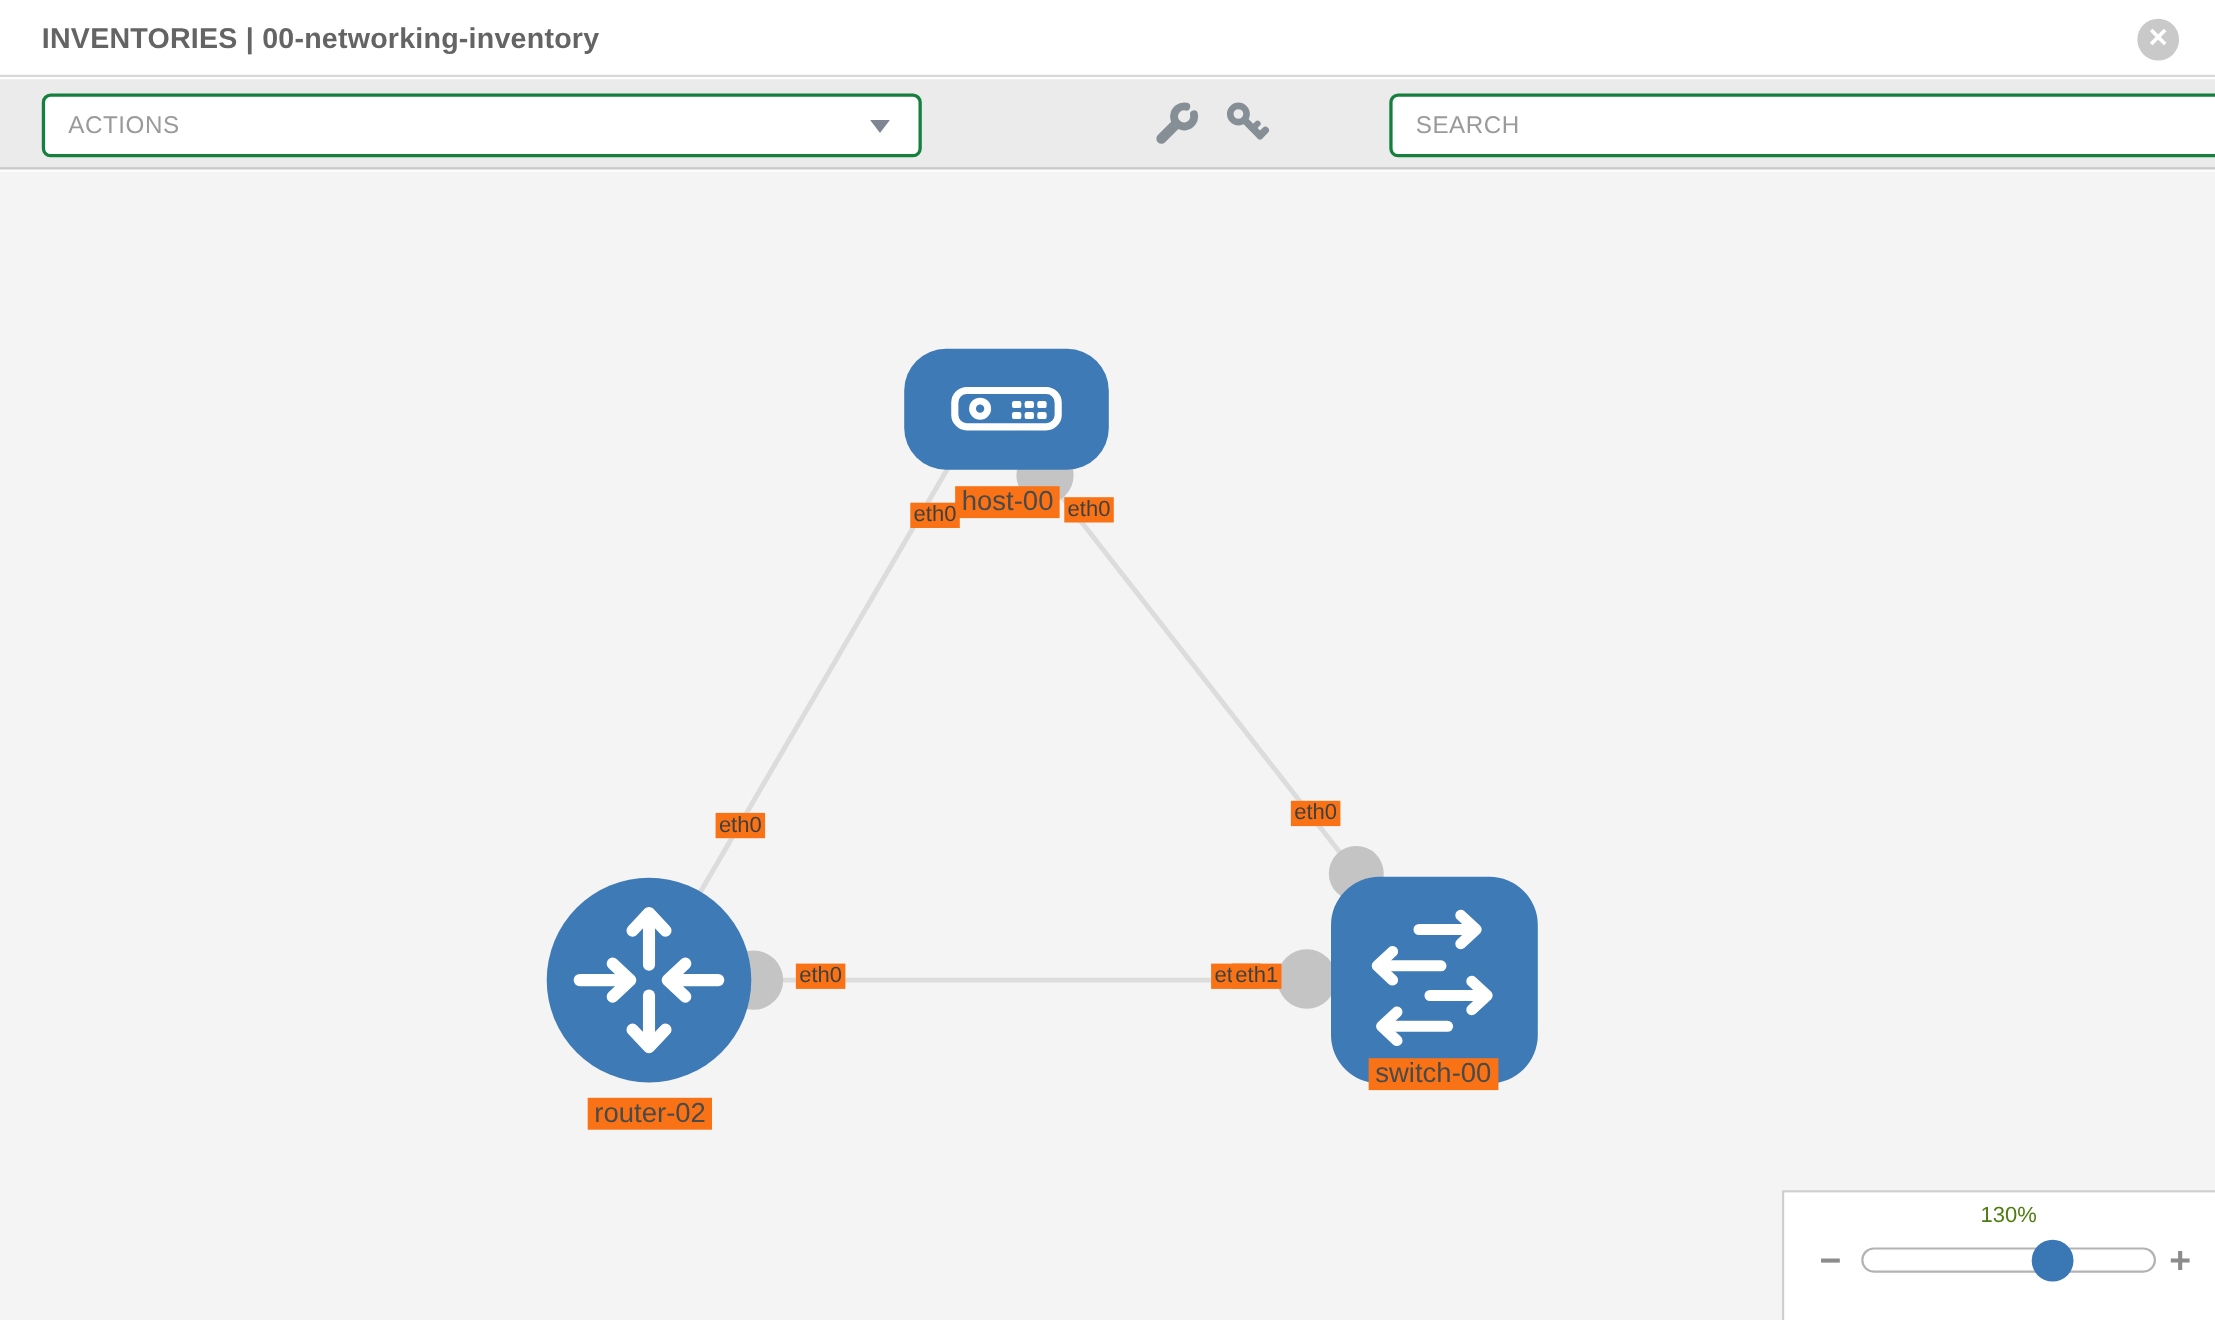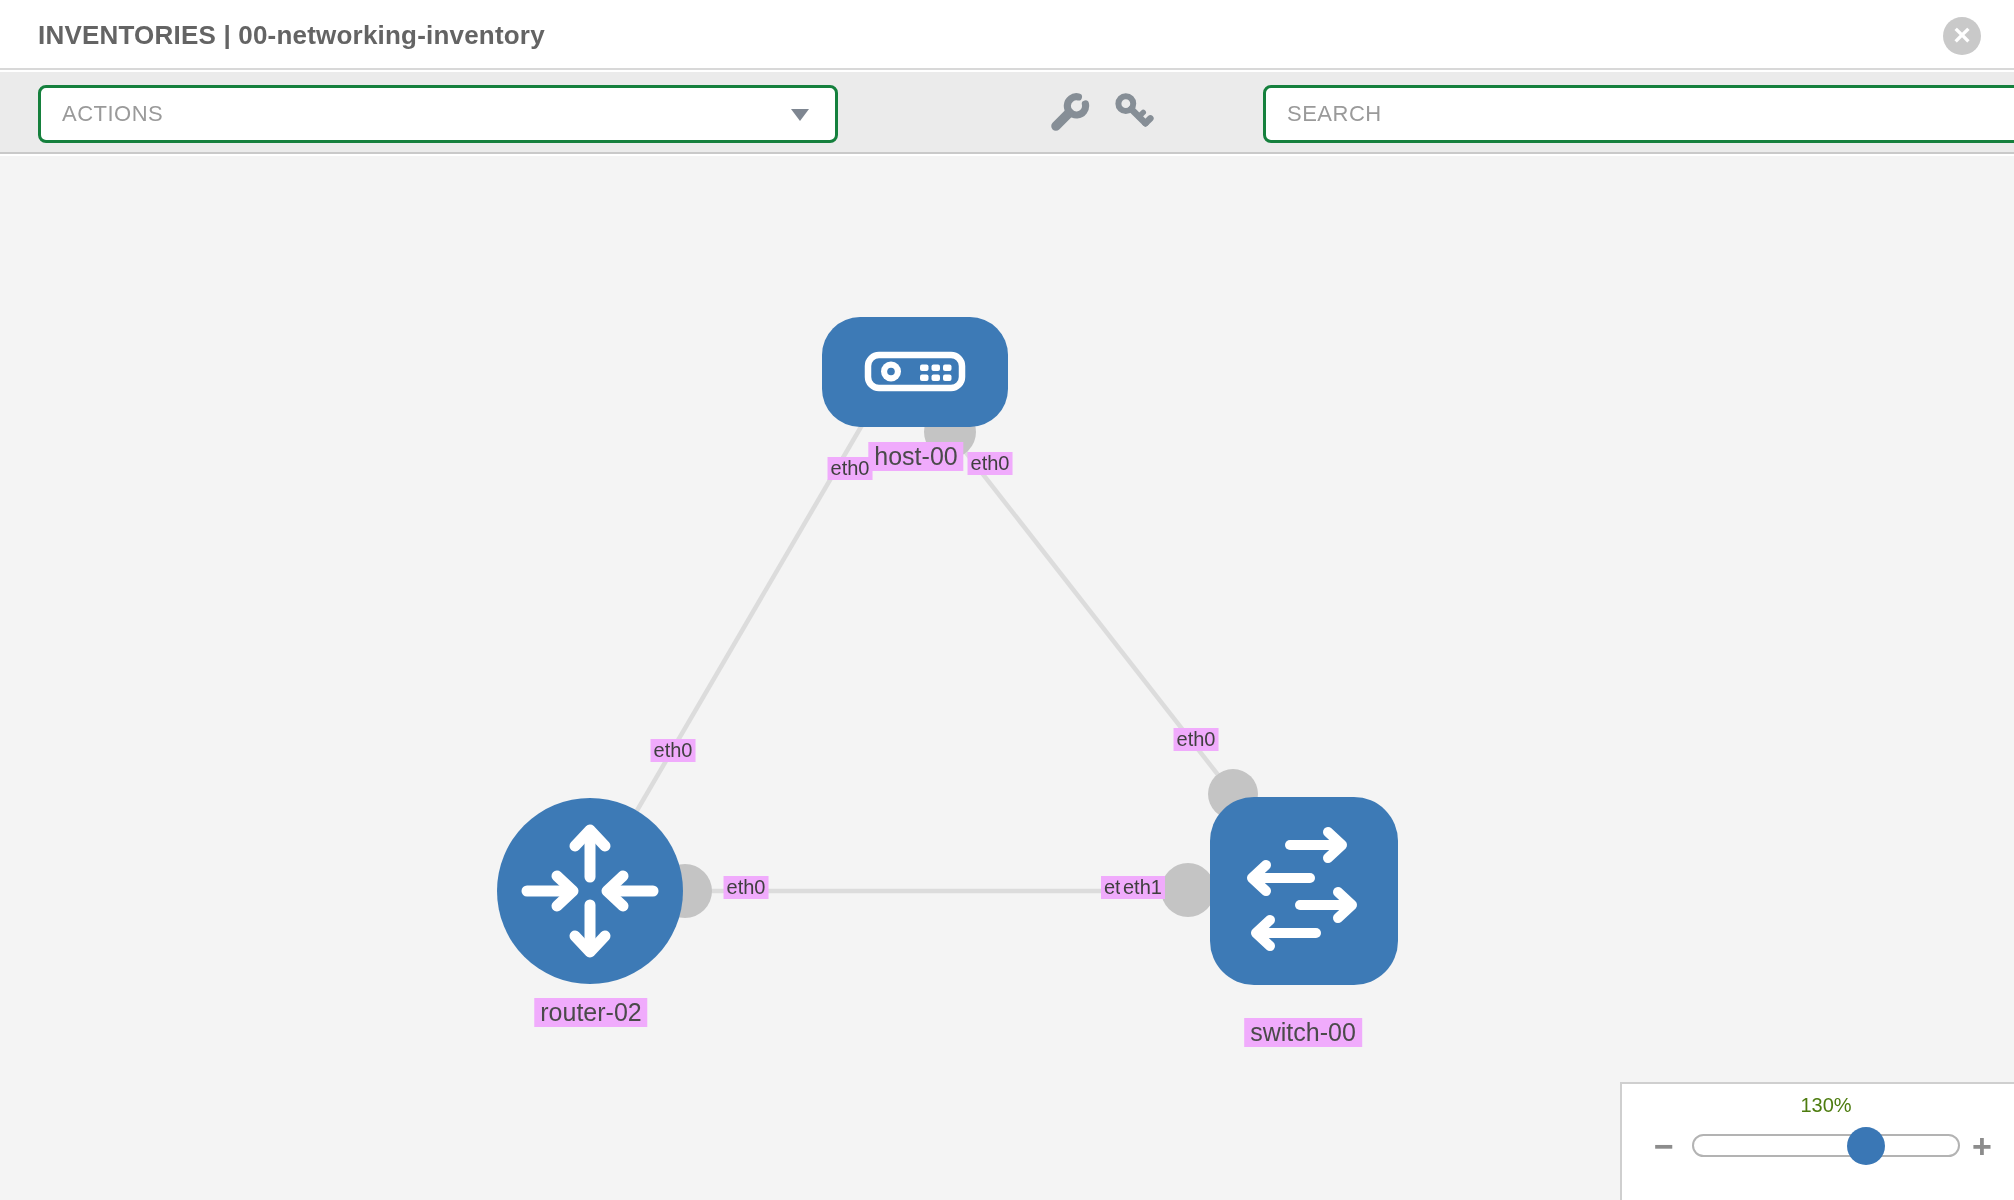--- a/index.html
+++ b/index.html
@@ -67,36 +67,36 @@
   .edges line { stroke: var(--edge-gray, #dcdcdc); stroke-width: 4.5; }
   .edges circle { fill: var(--connector-gray, #c4c4c4); }
 
   .node { position: absolute; background: var(--node-blue, #3d7ab6); cursor: pointer; }
   .node svg { position: absolute; top: 0; left: 0; }
   .node.host   { left: 822px; top: 161px; width: 186px; height: 110px; border-radius: 38px; }
   .node.router { left: 497px; top: 642px; width: 186px; height: 186px; border-radius: 50%; }
   .node.switch { left: 1210px; top: 641px; width: 188px; height: 188px; border-radius: 44px; }
 
   .chip {
-    position: absolute; background: #f0abfc; white-space: nowrap;
+    position: absolute; background: #f97316; white-space: nowrap;
   }
   .node-label {
     font-size: 25px; line-height: 29px; height: 29px; padding: 0 6px;
     color: #4a4a4a; transform: translateX(-50%);
   }
   .if-label {
     font-size: 20px; line-height: 23px; height: 23px; padding: 0 3px;
     color: #3f3f3f;
   }
   .if-label.centered { transform: translateX(-50%); }
 
   
   .lbl-host   { left: 916px;  top: 286px; }
   .lbl-router { left: 591px;  top: 842px; }
-  .lbl-switch { left: 1303px; top: 862px; }
+  .lbl-switch { left: 1303px; top: 806px; }
   .if-host-left   { left: 850px;  top: 301px; }
   .if-host-right  { left: 990px;  top: 296px; }
   .if-router-top  { left: 673px;  top: 583px; }
   .if-switch-top  { left: 1196px; top: 572px; }
   .if-edge-left   { left: 746px;  top: 720px; }
   .if-edge-back   { left: 1101px; top: 720px; }
   .if-edge-front  { left: 1120px; top: 720px; }
 
   
   .zoom-panel {

